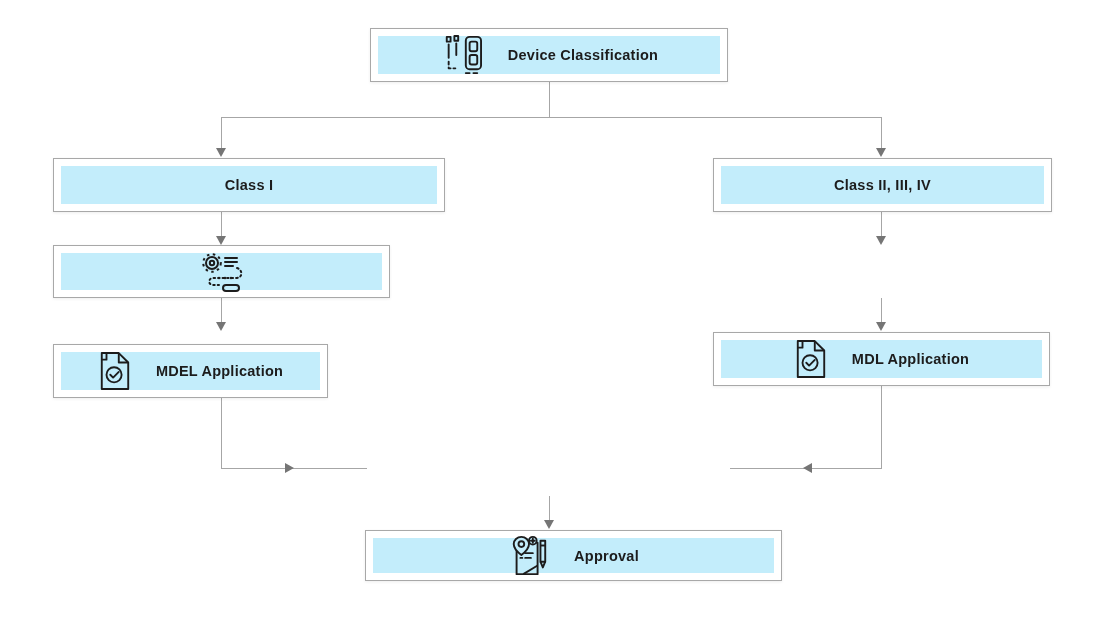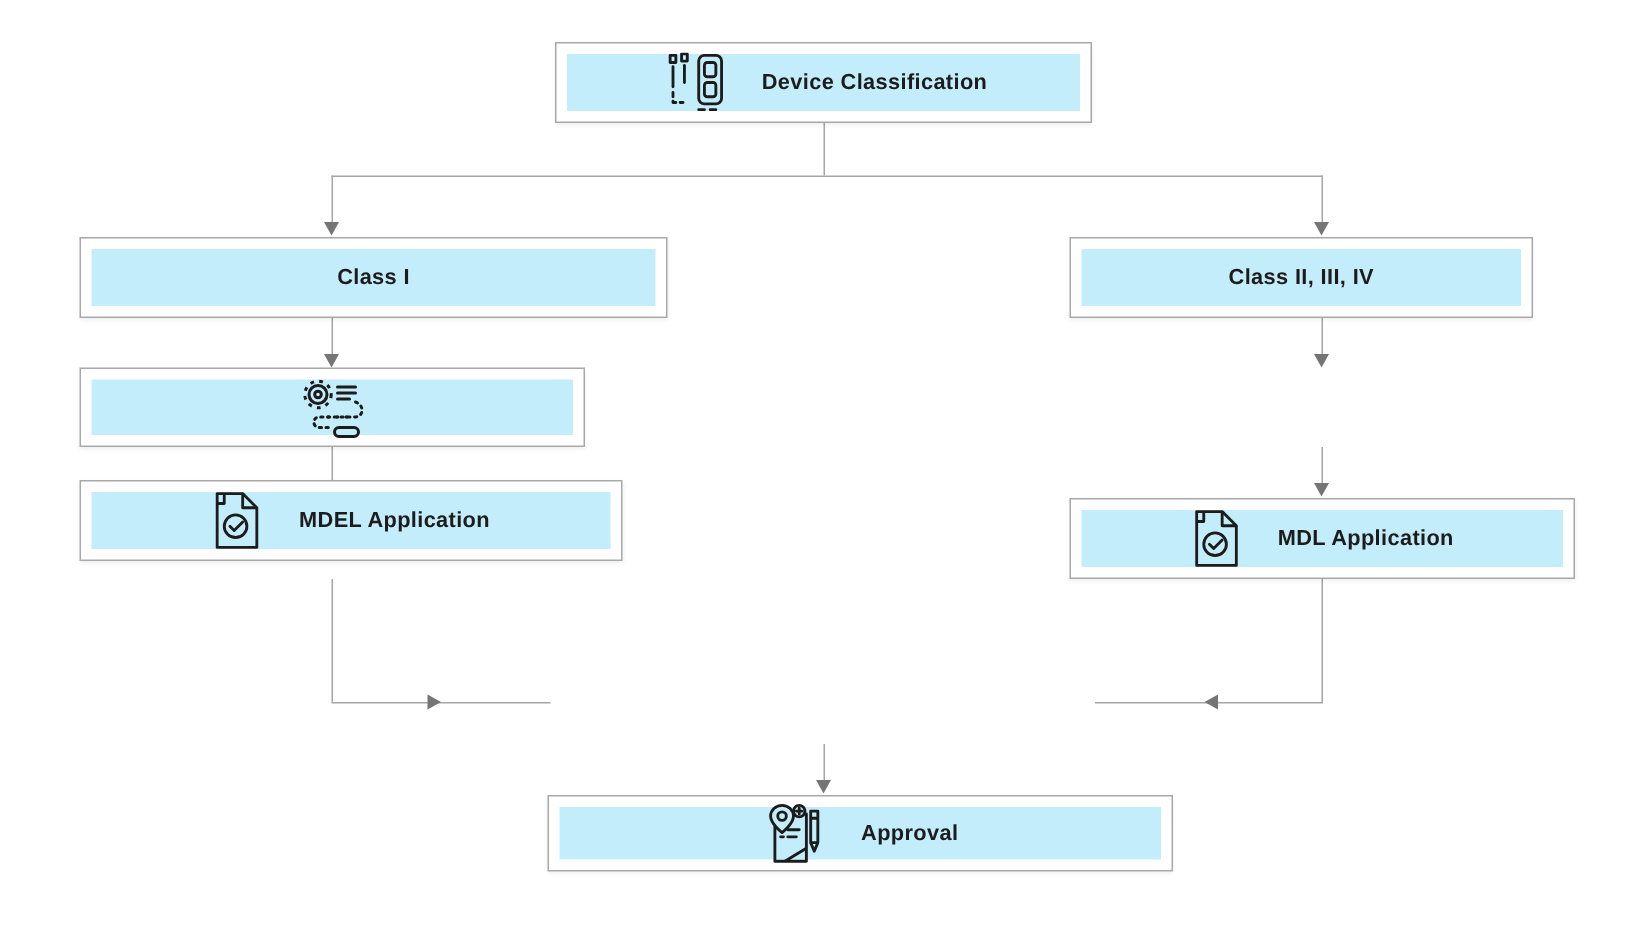--- a/index.html
+++ b/index.html
@@ -92,21 +92,21 @@
       <span class="node-label">Device Classification</span>
     </div>
   </div>
 
   <div class="node" style="left:53px;top:158px;width:392px;height:54px">
     <div class="node-inner">
       <span class="node-label">Class I</span>
     </div>
   </div>
 
-  <div class="node" style="left:713px;top:158px;width:309px;height:54px">
+  <div class="node" style="left:713px;top:158px;width:339px;height:54px">
     <div class="node-inner">
       <span class="node-label">Class II, III, IV</span>
     </div>
   </div>
 
   <div class="node" style="left:53px;top:245px;width:337px;height:53px">
     <div class="node-inner">
       <span class="icon">
         <svg width="46" height="40" viewBox="0 0 46 40" fill="none" stroke="#1c1c1c" stroke-width="2">
           <circle cx="13" cy="11" r="6"></circle>
@@ -117,21 +117,21 @@
           <rect x="24" y="33" width="16" height="6" rx="3"></rect>
           <circle cx="20" cy="26" r="1.2" fill="#1c1c1c" stroke="none"></circle>
           <circle cx="26" cy="26" r="1.2" fill="#1c1c1c" stroke="none"></circle>
           <circle cx="32" cy="26" r="1.2" fill="#1c1c1c" stroke="none"></circle>
         </svg>
       </span>
     </div>
   </div>
 
 
-  <div class="node" style="left:53px;top:320px;width:362px;height:54px">
+  <div class="node" style="left:53px;top:344px;width:275px;height:54px">
     <div class="node-inner">
       <span class="icon">
         <svg width="34" height="40" viewBox="0 0 36 42" fill="none" stroke="#1c1c1c" stroke-width="2" stroke-linejoin="round">
           <path d="M4,2 H22 L32,12 V40 H4 Z"></path>
           <path d="M22,2 V12 H32"></path>
           <path d="M4,9 h5 V3"></path>
           <circle cx="17" cy="25" r="8"></circle>
           <path d="M13,25 l3,3 6,-6" stroke-linecap="round"></path>
         </svg>
       </span>

